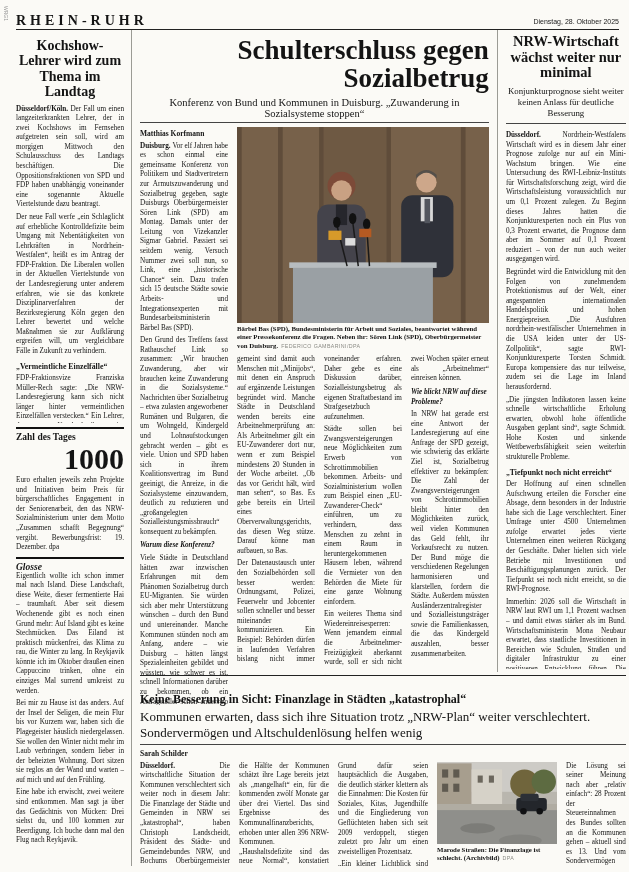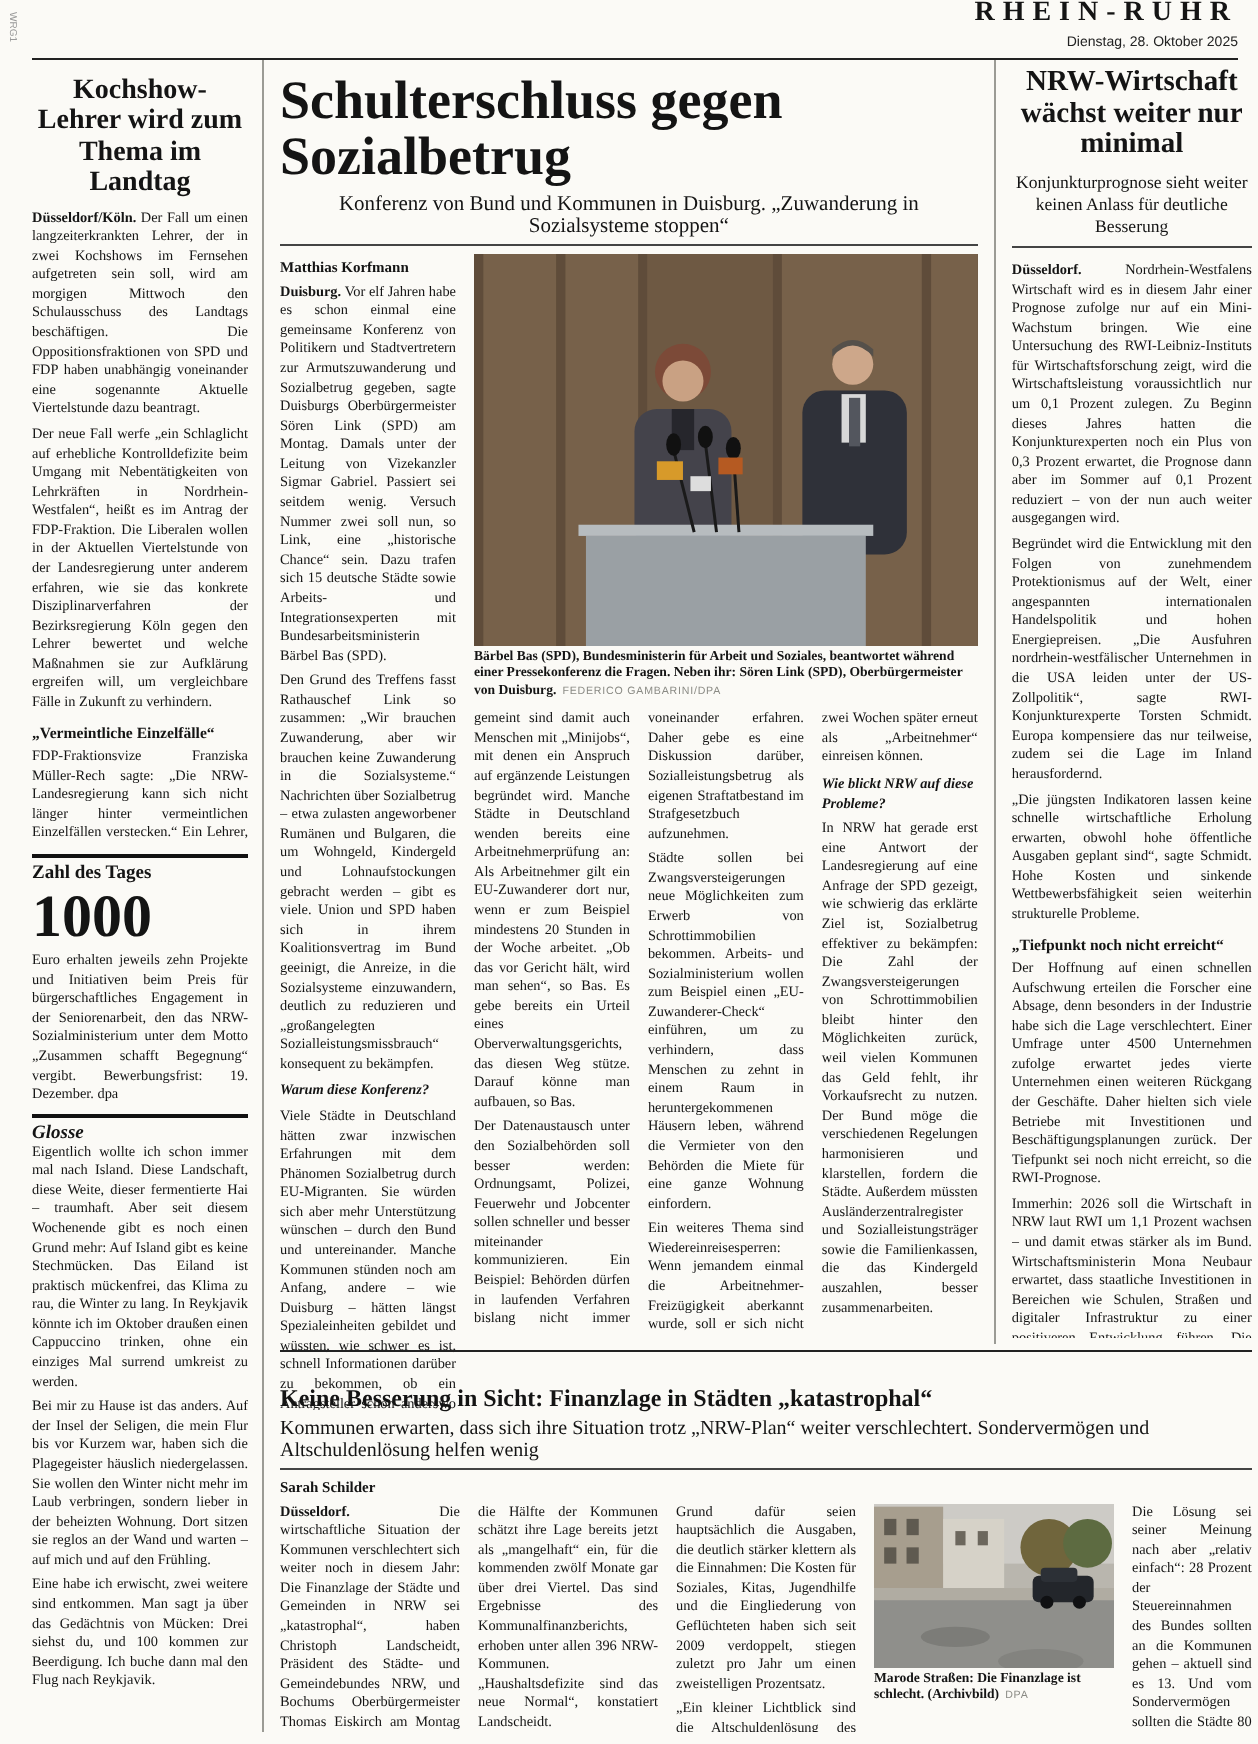--- a/index.html
+++ b/index.html
@@ -4,21 +4,21 @@
 <style>
   * { margin:0; padding:0; box-sizing:border-box; }
   html,body { background:#e8e6e0; }
   body { font-family:"Liberation Serif", serif; color:#141414; }
   .page { position:relative; width:629px; height:872px; margin:0 auto; background:#fbfaf6;
           padding:6px 10px 6px 16px; display:flex; flex-direction:column; overflow:hidden; }
   .page-marker { position:absolute; left:3px; top:6px; font-size:5px; color:#999;
                  writing-mode:vertical-rl; font-family:"Liberation Sans",sans-serif; }
   
   .masthead { position:relative; height:24px; border-bottom:1px solid #222;
-              display:flex; align-items:flex-end; justify-content:flex-end; padding-bottom:14px; flex:0 0 auto; }
+              display:flex; align-items:flex-end; justify-content:flex-start; padding-bottom:0; flex:0 0 auto; }
   .masthead .section { font-size:14px; font-weight:bold; letter-spacing:4px; }
   .masthead .date { position:absolute; right:0; bottom:4px; font-size:7px;
                     font-family:"Liberation Sans",sans-serif; color:#222; }
   
   .content { flex:1; display:grid; grid-template-columns:116px 1fr; min-height:0; }
   .left-rail { border-right:1px solid #9b9b95; padding:6px 7px 0 0; overflow:hidden; }
   .right-area { padding-left:8px; display:flex; flex-direction:column; min-height:0; }
   .top-zone { height:642px; display:flex; min-height:0; }
   .zone-rule { border-top:1px solid #222; margin:3px 0 3px; flex:0 0 auto; }
   .bottom-zone { flex:1; min-height:0; overflow:hidden; }
@@ -29,45 +29,45 @@
   .dateline { font-weight:bold; }
   .byline { font-size:7.5px; font-weight:bold; margin:2px 0 4px; }
   .caption { font-size:6.8px; font-weight:bold; line-height:1.25; margin-top:2px; }
   .credit { font-weight:normal; font-size:5.3px; color:#8a8a84; letter-spacing:.4px;
             text-transform:uppercase; margin-left:3px; font-family:"Liberation Sans",sans-serif; }
   
   .lr-title { font-size:14px; font-weight:bold; line-height:1.1; text-align:center; margin:2px 0 5px; }
   .lr-body { height:318px; overflow:hidden; }
   .box { border-top:2px solid #111; margin-top:4px; padding-top:3px; }
   .box-label { font-size:9.5px; font-weight:bold; }
-  .big-number { font-size:30px; font-weight:bold; text-align:left; line-height:1.05; margin:1px 0 2px; }
+  .big-number { font-size:30px; font-weight:bold; text-align:right; line-height:1.05; margin:1px 0 2px; }
   .glosse-label { font-size:9.5px; font-weight:bold; font-style:italic; }
   .glosse-title { font-size:13px; font-weight:bold; font-style:italic; line-height:1.1; margin:3px 0 5px; }
   .glosse-body { height:288px; overflow:hidden; }
   
   .main-article { flex:1; padding-right:8px; border-right:1px solid #9b9b95; display:flex;
                   flex-direction:column; min-width:0; }
-  .main-headline { font-size:27px; font-weight:bold; text-align:left; line-height:1.05; margin-top:6px; }
+  .main-headline { font-size:27px; font-weight:bold; text-align:right; line-height:1.05; margin-top:6px; }
   .main-subhead { font-size:10.5px; text-align:center; margin:4px 0 3px; }
   .head-rule { border-top:1px solid #444; margin-bottom:4px; }
   .main-body { flex:1; display:flex; gap:9px; min-height:0; }
   .lead-col { width:88px; flex:0 0 auto; height:578px; overflow:hidden; }
   .main-right { flex:1; min-width:0; display:flex; flex-direction:column; }
   .photo-frame { width:100%; height:208px; background:#6b5744; overflow:hidden; }
   .photo-frame svg { display:block; width:100%; height:100%; }
   .main-cols { margin-top:5px; column-count:3; column-gap:9px; column-fill:auto;
                height:336px; overflow:hidden; }
   
   .right-rail { width:128px; flex:0 0 auto; padding-left:8px; display:flex; flex-direction:column; }
   .rr-title { font-size:14.5px; font-weight:bold; text-align:center; line-height:1.08; margin:4px 0 5px; }
   .rr-subhead { font-size:8.8px; text-align:center; line-height:1.25; margin-bottom:4px; }
   .rr-body { height:538px; overflow:hidden; margin-top:3px; }
   
   .b-headline { font-size:12px; font-weight:bold; line-height:1.05; margin-top:14px; }
-  .b-subhead { font-size:10px; margin:3px 0 3px; }
+  .b-subhead { font-size:13px; margin:3px 0 3px; }
   .b-row { display:flex; gap:9px; margin-top:2px; }
   .b-cols { width:288px; flex:0 0 auto; column-count:3; column-gap:9px; column-fill:auto;
             height:126px; overflow:hidden; }
   .b-photo { width:120px; flex:0 0 auto; }
   .b-photo .photo-frame2 { width:100%; height:82px; background:#9a978f; overflow:hidden; }
   .photo-frame2 svg { display:block; width:100%; height:100%; }
   .b-last { flex:1; height:126px; overflow:hidden; }
 </style>
 </head>
 <body>

